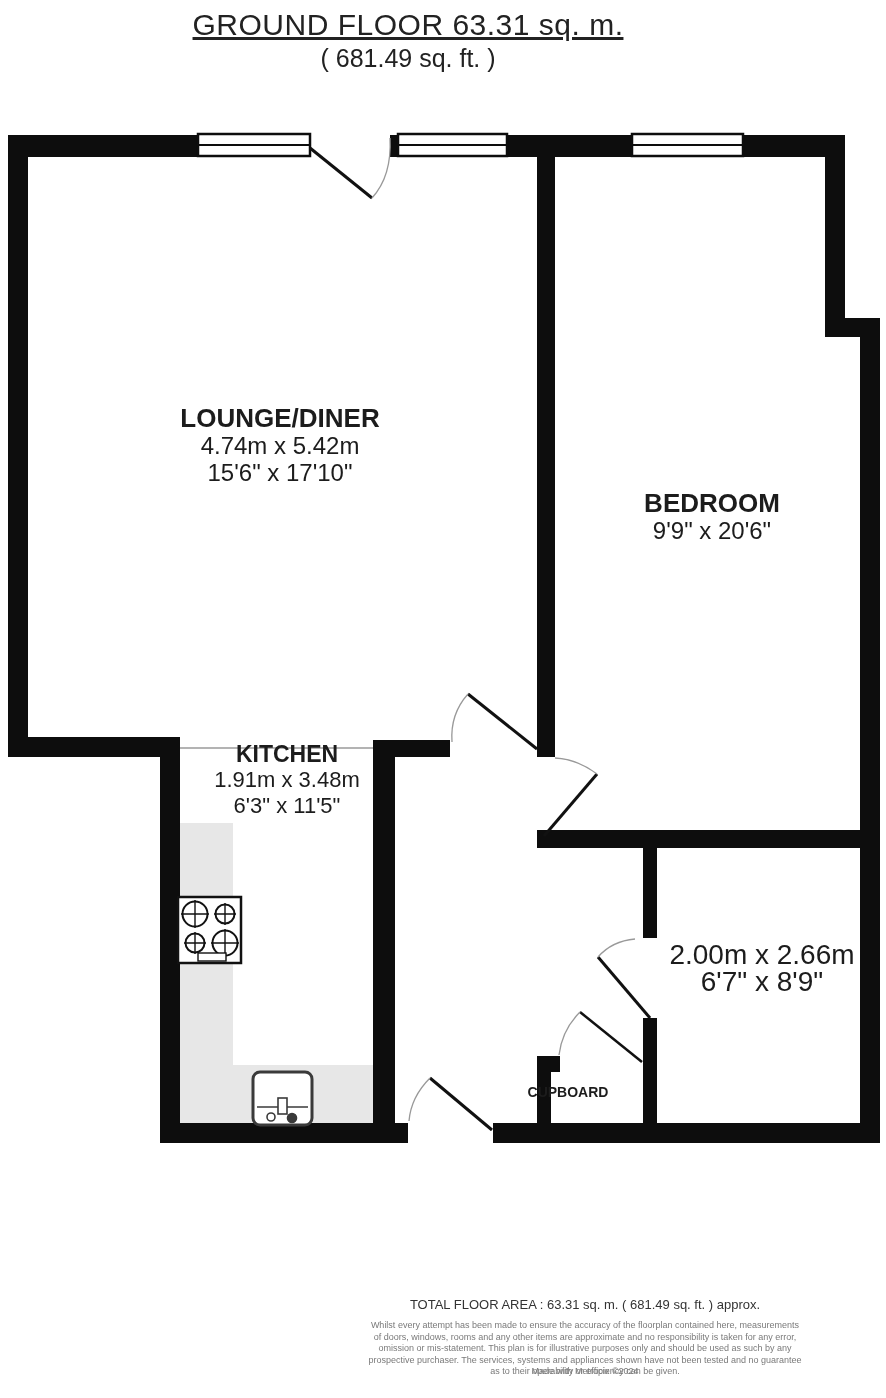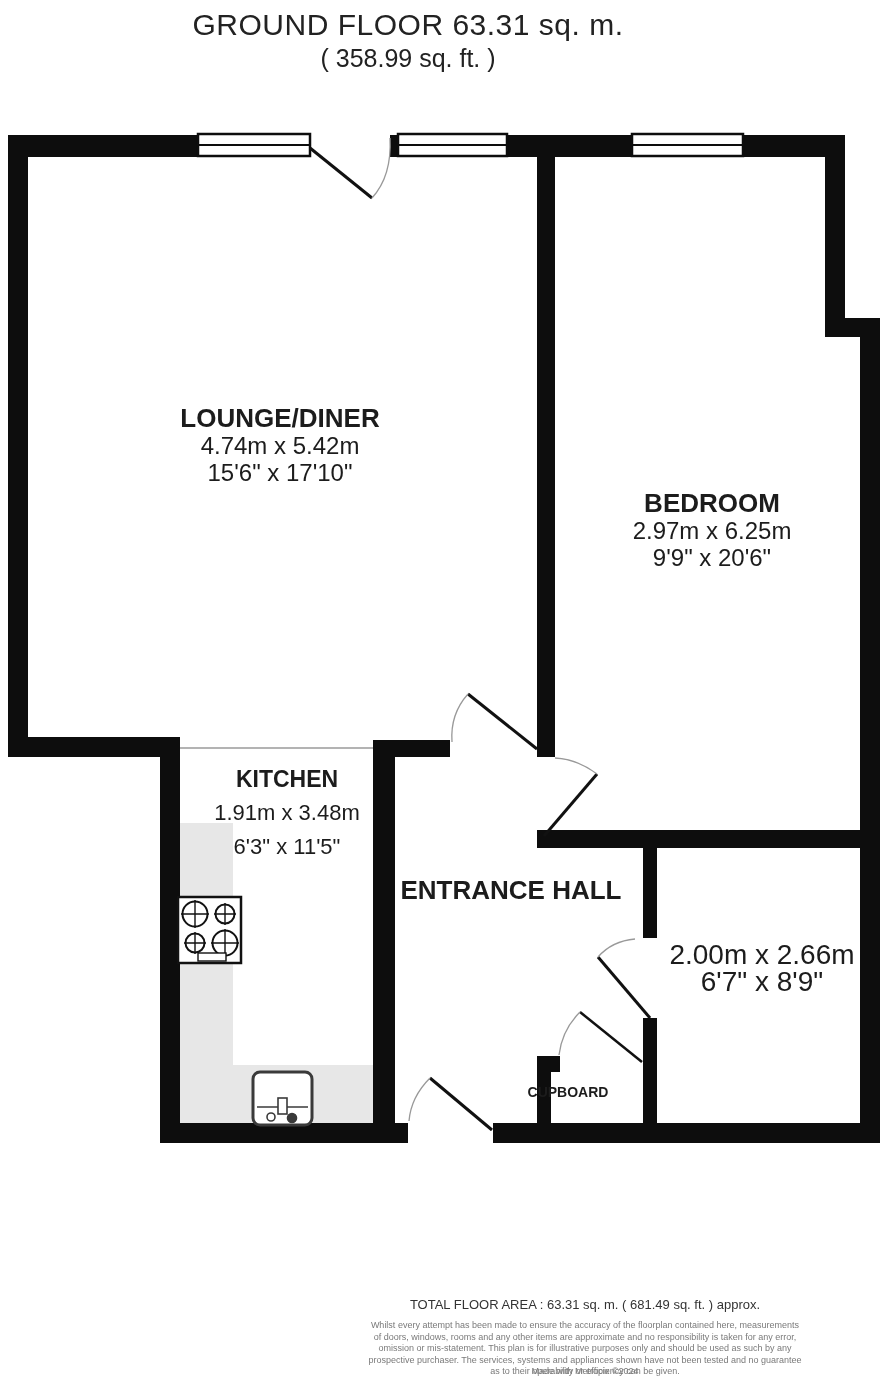--- a/index.html
+++ b/index.html
@@ -2,46 +2,46 @@
 <html><head>
 <meta charset="utf-8">
 <style>
   html,body{margin:0;padding:0;background:#fff;}
   .page{
     position:relative;width:886px;height:1398px;background:#ffffff;
     font-family:"Liberation Sans", sans-serif;color:#1c1c1c;overflow:hidden;
   }
   .abs{position:absolute;}
   .center{text-align:center;}
-  .title-1{top:8px;left:8px;width:800px;font-size:30px;letter-spacing:.5px;color:#222;}
+  .title-1{top:8px;left:8px;width:800px;font-size:30px;letter-spacing:.5px;color:#222;text-decoration:underline;}
   .title-2{top:44px;left:8px;width:800px;font-size:25px;color:#222;}
   .room-label{font-weight:bold;line-height:28px;}
   .room-label .dims{font-weight:normal;}
   .lbl-lounge{top:404px;left:130px;width:300px;font-size:26px;}
   .lbl-lounge .dims{font-size:24px;line-height:27px;}
   .lbl-bedroom{top:489px;left:562px;width:300px;font-size:26px;}
   .lbl-bedroom .dims{font-size:24px;line-height:27px;}
-  .lbl-kitchen{top:766px;left:162px;width:250px;font-size:23px;line-height:26px;}
-  .lbl-kitchen .dims{font-size:22px;line-height:26px;margin-top:8px;}
+  .lbl-kitchen{top:741px;left:162px;width:250px;font-size:23px;line-height:26px;}
+  .lbl-kitchen .dims{font-size:22px;line-height:26px;}
   .lbl-hall{top:876px;left:361px;width:300px;font-size:26px;}
   .lbl-bathroom{top:941px;left:637px;width:250px;font-size:26px;}
   .lbl-bathroom .dims{font-size:28px;line-height:27px;}
   .lbl-cupboard{top:1085px;left:508px;width:120px;font-size:14px;line-height:15px;}
   .footer-total{top:1297px;left:235px;width:700px;font-size:13px;color:#333;}
   .footer-disclaimer{top:1320px;left:235px;width:700px;font-size:9px;line-height:11.5px;color:#7a7a7a;}
   .footer-credit{top:1366px;left:235px;width:700px;font-size:9px;color:#7a7a7a;}
   svg.plan{position:absolute;top:0;left:0;}
 </style>
 </head>
 <body>
 
 <div class="page">
 
   <div class="abs center title-1">GROUND FLOOR 63.31 sq. m.</div>
-  <div class="abs center title-2">( 358.99 sq. ft. )</div>
+  <div class="abs center title-2">( 681.49 sq. ft. )</div>
 
   <svg class="plan" width="886" height="1398" viewBox="0 0 886 1398" aria-hidden="true">
 
     <g fill="#e7e7e7">
       <rect x="180" y="823" width="53" height="302"></rect>
       <rect x="180" y="1065" width="193" height="60"></rect>
     </g>
 
     <line x1="180" y1="748" x2="373" y2="748" stroke="#9a9a9a" stroke-width="1.5"></line>
 
@@ -133,33 +133,29 @@
   </svg>
 
   <div class="abs center room-label lbl-lounge">
     <div>LOUNGE/DINER</div>
     <div class="dims">4.74m x 5.42m</div>
     <div class="dims">15'6" x 17'10"</div>
   </div>
 
   <div class="abs center room-label lbl-bedroom">
     <div>BEDROOM</div>
-    <div class="dims">2.97m x 6.25m</div>
     <div class="dims">9'9" x 20'6"</div>
   </div>
 
   <div class="abs center room-label lbl-kitchen">
     <div>KITCHEN</div>
     <div class="dims">1.91m x 3.48m</div>
     <div class="dims">6'3" x 11'5"</div>
   </div>
 
-  <div class="abs center room-label lbl-hall">
-    <div>ENTRANCE HALL</div>
-  </div>
 
   <div class="abs center room-label lbl-bathroom">
     <div class="dims">2.00m x 2.66m</div>
     <div class="dims">6'7" x 8'9"</div>
   </div>
 
   <div class="abs center room-label lbl-cupboard">
     <div>CUPBOARD</div>
   </div>
 

